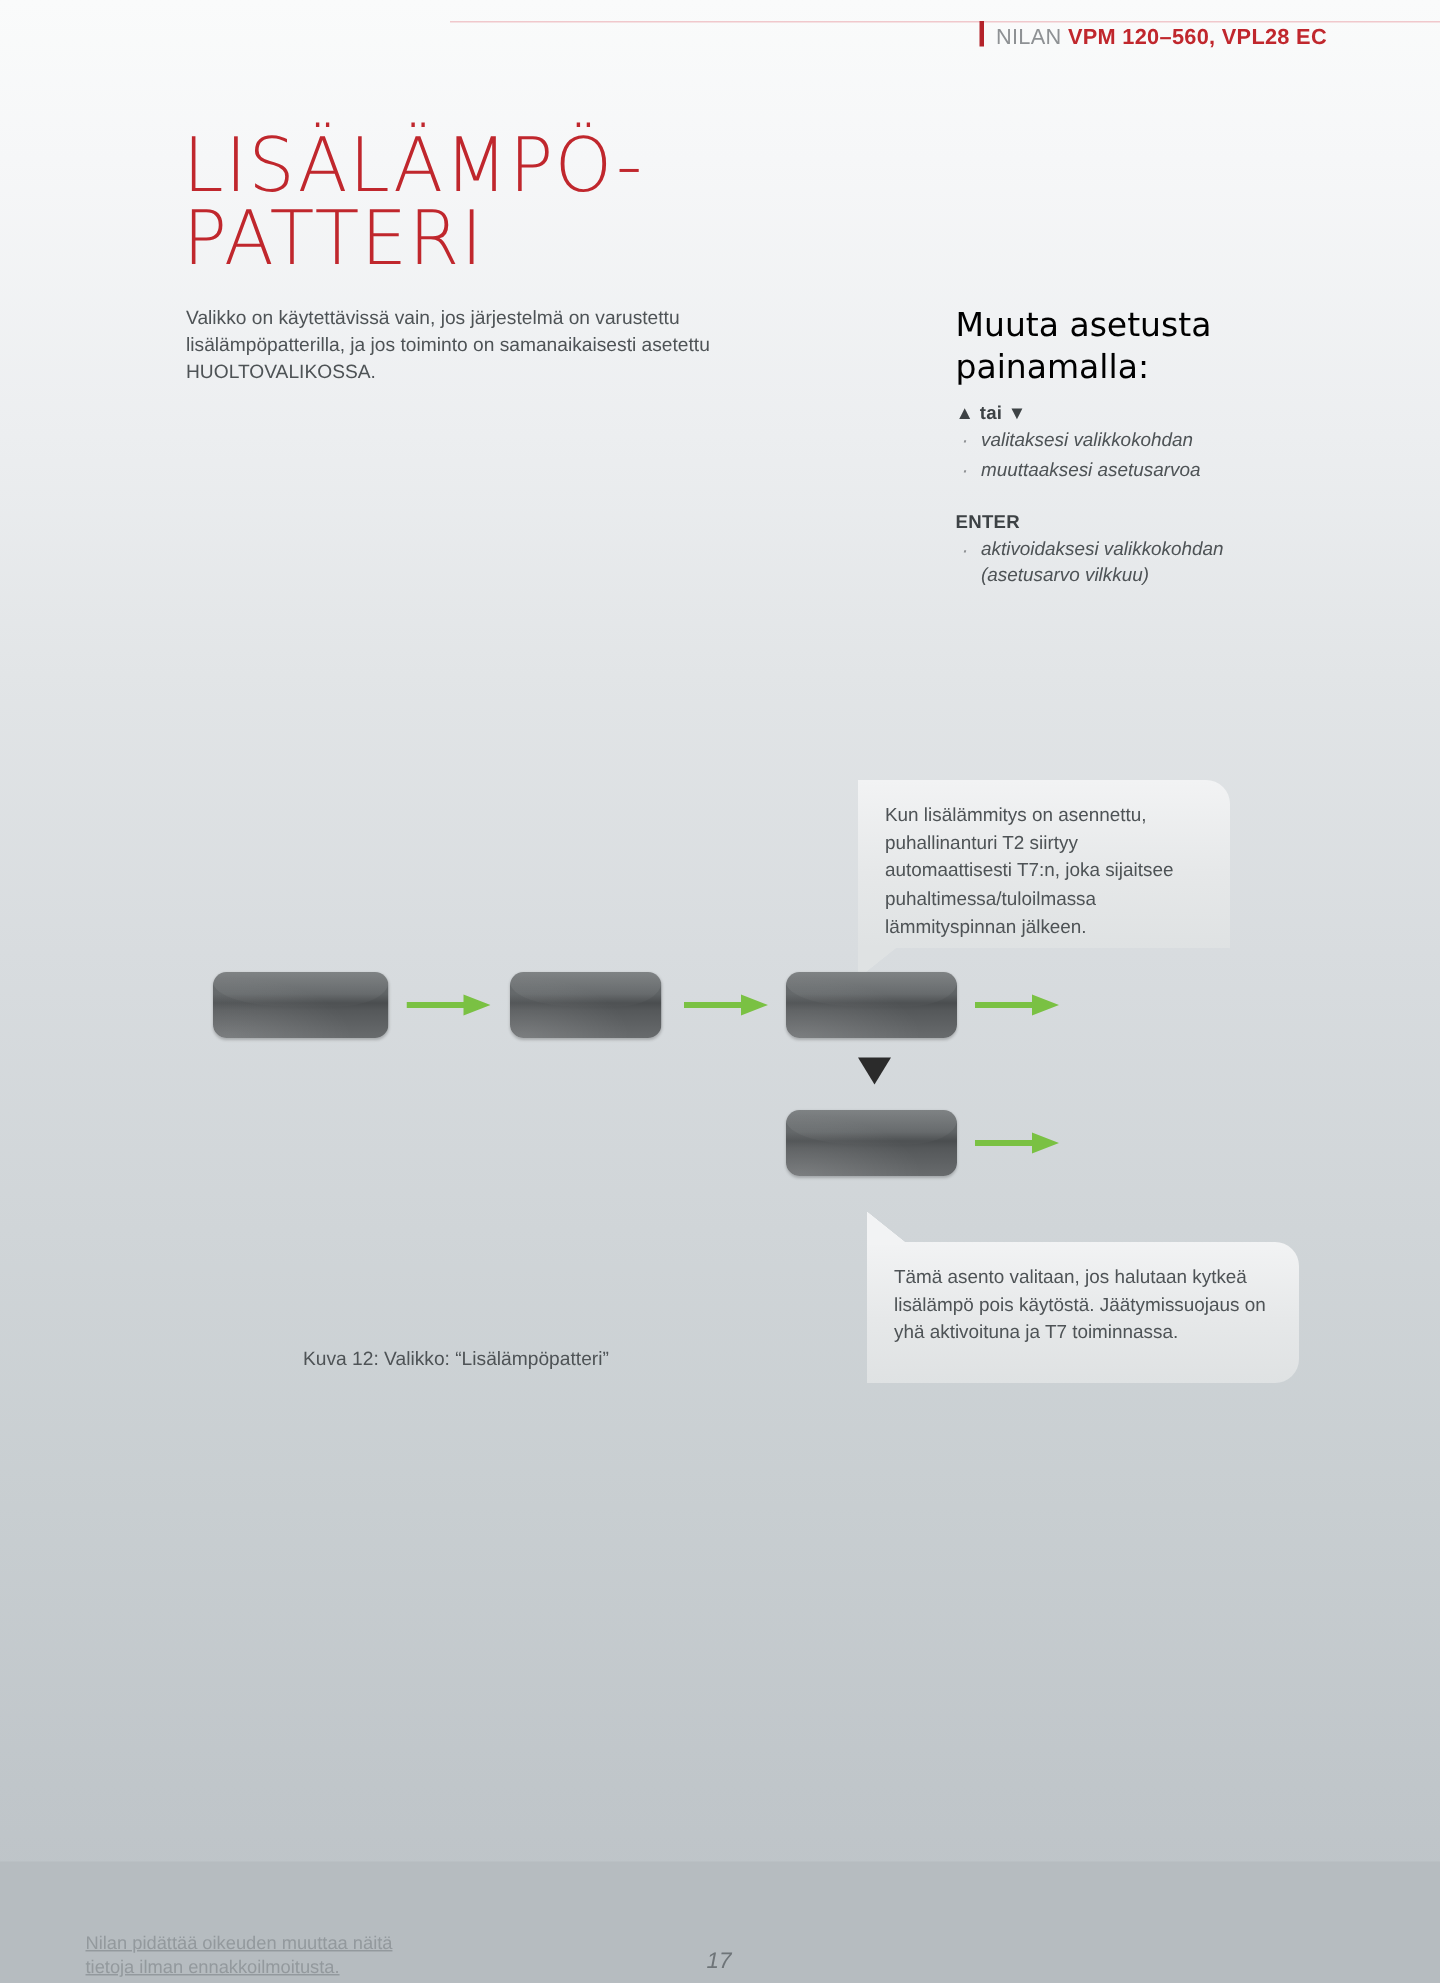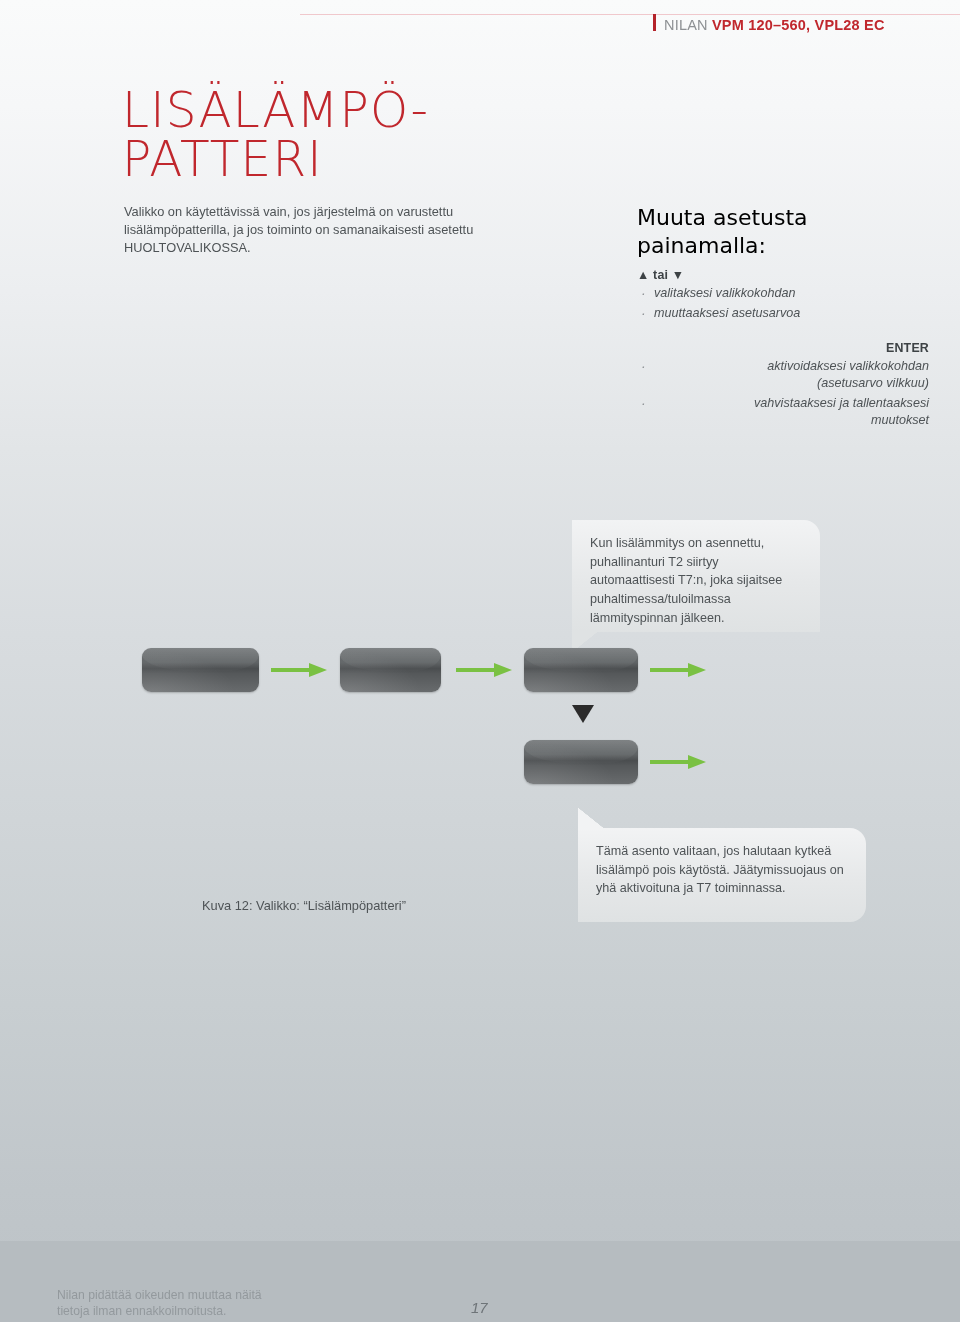--- a/index.html
+++ b/index.html
@@ -103,21 +103,21 @@
   .instr-heading {
     color: #000000;
     font-size: 22px;
     font-weight: 400;
     line-height: 1.28;
     white-space: pre-line;
     margin-bottom: 8px;
     font-family: "DejaVu Sans", sans-serif;
   }
   .instr-group { margin-bottom: 18px; }
-  .instr-group:last-child { margin-bottom: 0; text-align: right; }
+  .instr-group:last-child { margin-bottom: 0; }
   .instr-key {
     color: #3d4245;
     font-size: 12.4px;
     font-weight: 700;
     letter-spacing: 0.2px;
     margin-bottom: 3px;
   }
   .instr-bullet {
     position: relative;
     color: #4e5356;
@@ -249,20 +249,21 @@
     background: #b6bcc0;
   }
   .footer-note {
     position: absolute;
     top: 46px;
     left: 57px;
     color: #93999d;
     font-size: 12.2px;
     line-height: 1.33;
     white-space: pre-line;
+    text-decoration: underline;
   }
   .footer-page {
     position: absolute;
     top: 58px;
     left: 471px;
     color: #6e7478;
     font-size: 15px;
     font-style: italic;
   }
 </style>
@@ -292,22 +293,20 @@
   <div class="instr-group">
     <div class="instr-key">▲ tai ▼</div>
     <div class="instr-bullet">valitaksesi valikkokohdan</div>
     <div class="instr-bullet">muuttaaksesi asetusarvoa</div>
   </div>
 
   <div class="instr-group">
     <div class="instr-key">ENTER</div>
     <div class="instr-bullet">aktivoidaksesi valikkokohdan
 (asetusarvo vilkkuu)</div>
-    <div class="instr-bullet">vahvistaaksesi ja tallentaaksesi
-muutokset</div>
   </div>
 </div>
 
 <div class="callout" id="callout-top">
   <span>Kun lisälämmitys on asennettu, puhallinanturi T2 siirtyy automaattisesti T7:n, joka sijaitsee puhaltimessa/tuloilmassa lämmityspinnan jälkeen.</span>
   <span class="callout-notch"></span>
 </div>
 
 <div class="callout" id="callout-bottom">
   <span>Tämä asento valitaan, jos halutaan kytkeä lisälämpö pois käytöstä. Jäätymissuojaus on yhä aktivoituna ja T7 toiminnassa.</span>

